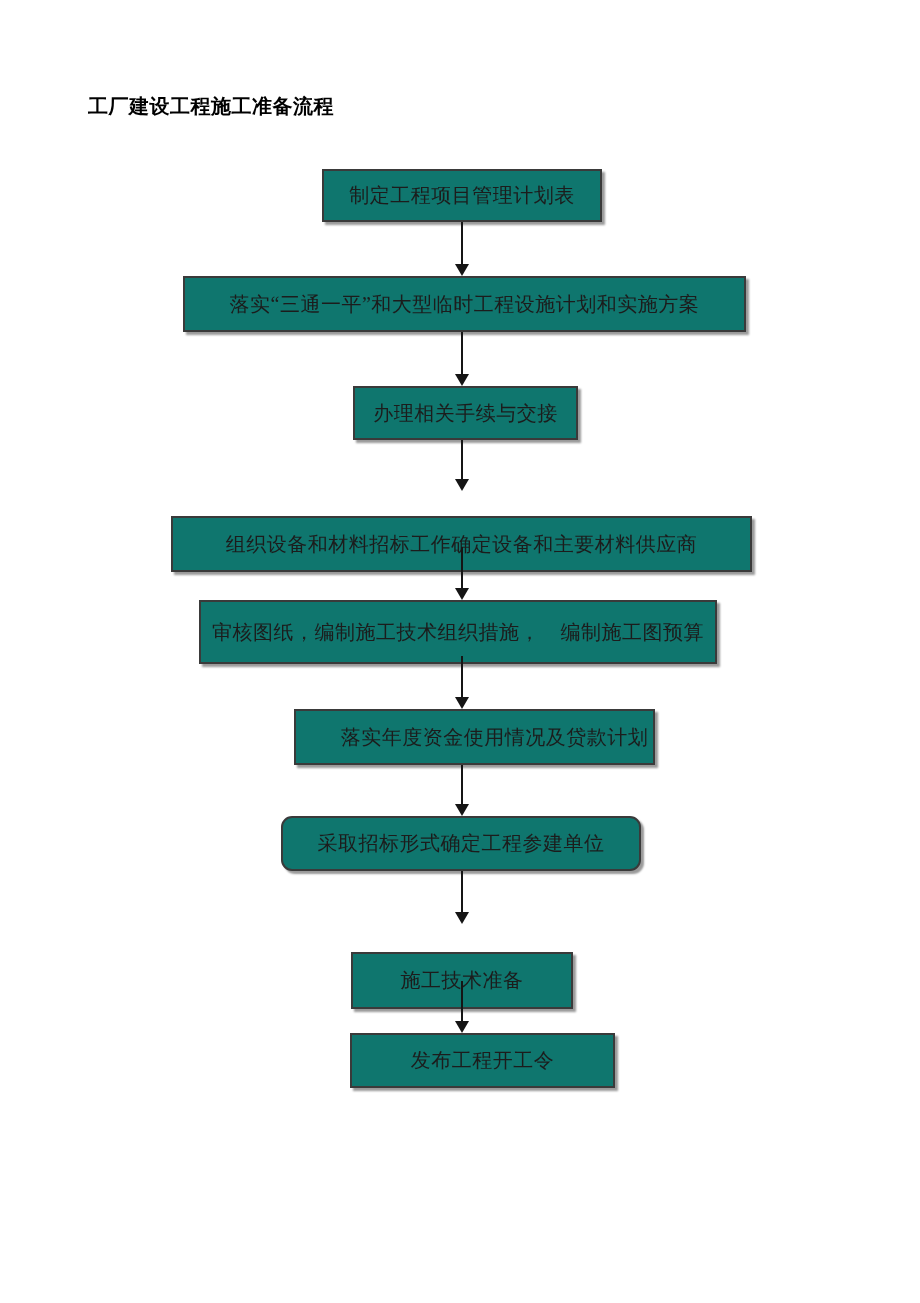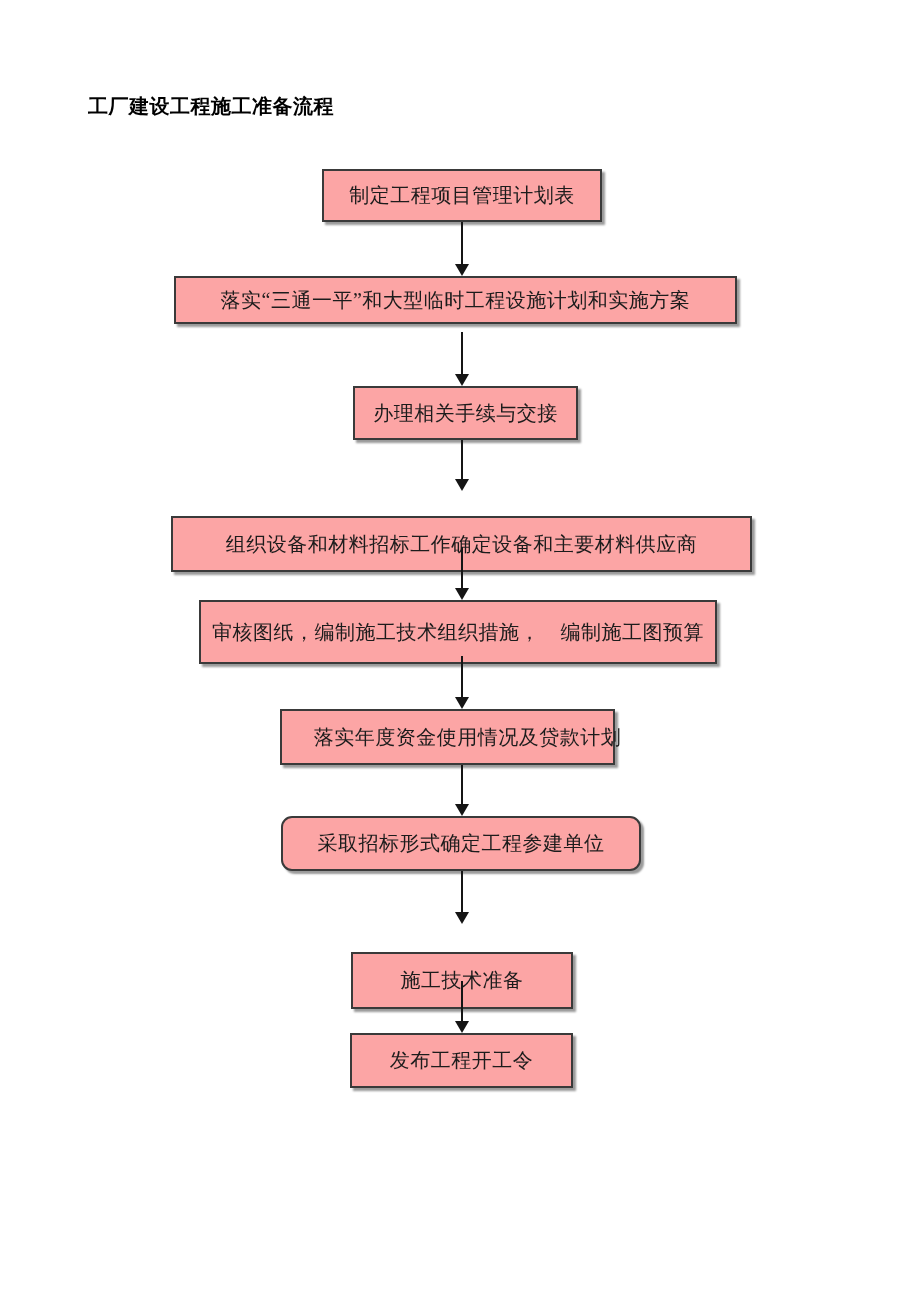--- a/index.html
+++ b/index.html
@@ -14,40 +14,40 @@
     position:absolute; left:88px; top:93px;
     font-family:Liberation Sans, sans-serif;
     font-weight:bold;
     font-size:20px;
     letter-spacing:0.5px;
     color:#000000;
     white-space:nowrap;
   }
   .box {
     position:absolute;
-    background:#fca5a5;
+    background:#0f766e;
     border:2px solid #3a3a3a;
     box-shadow:3px 3px 2px #9a9a9a;
     box-sizing:border-box;
     display:flex; align-items:center; justify-content:center;
     font-size:20px;
     letter-spacing:0.5px;
     color:#1c1c1c;
     text-align:center;
     white-space:nowrap;
   }
   .b1 { left:322px; top:169px; width:280px; height:53px; }
-  .b2 { left:174px; top:276px; width:563px; height:48px; }
+  .b2 { left:183px; top:276px; width:563px; height:56px; }
   .b3 { left:353px; top:386px; width:225px; height:54px; }
   .b4 { left:171px; top:491px; width:581px; height:56px;margin-top:25px; }
   .b5 { left:199px; top:600px; width:518px; height:64px; }
-  .b6 { left:280px; top:709px; width:335px; height:56px;padding-left:40px; }
+  .b6 { left:294px; top:709px; width:361px; height:56px;padding-left:40px; }
   .b7 { left:281px; top:816px; width:360px; height:55px;border-radius:11px; }
   .b8 { left:351px; top:952px; width:222px; height:57px; }
-  .b9 { left:350px; top:1033px; width:223px; height:55px; }
+  .b9 { left:350px; top:1033px; width:265px; height:55px; }
 
   .arrow { position:absolute; left:455px; width:14px; }
   .arrow .line {
     position:absolute; left:6px; top:0;
     width:2px; height:calc(100% - 10px);
     background:#151515;
   }
   .arrow .head {
     position:absolute; left:0; bottom:0;
     width:0; height:0;

